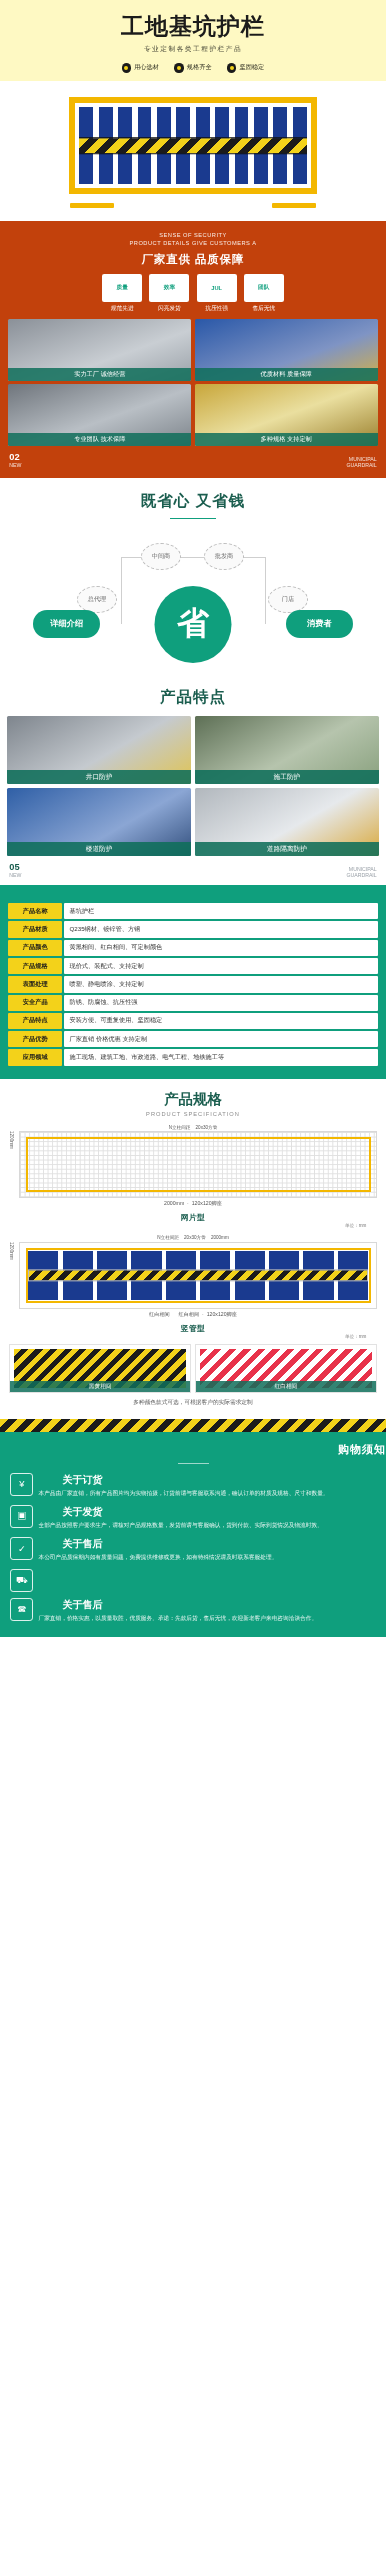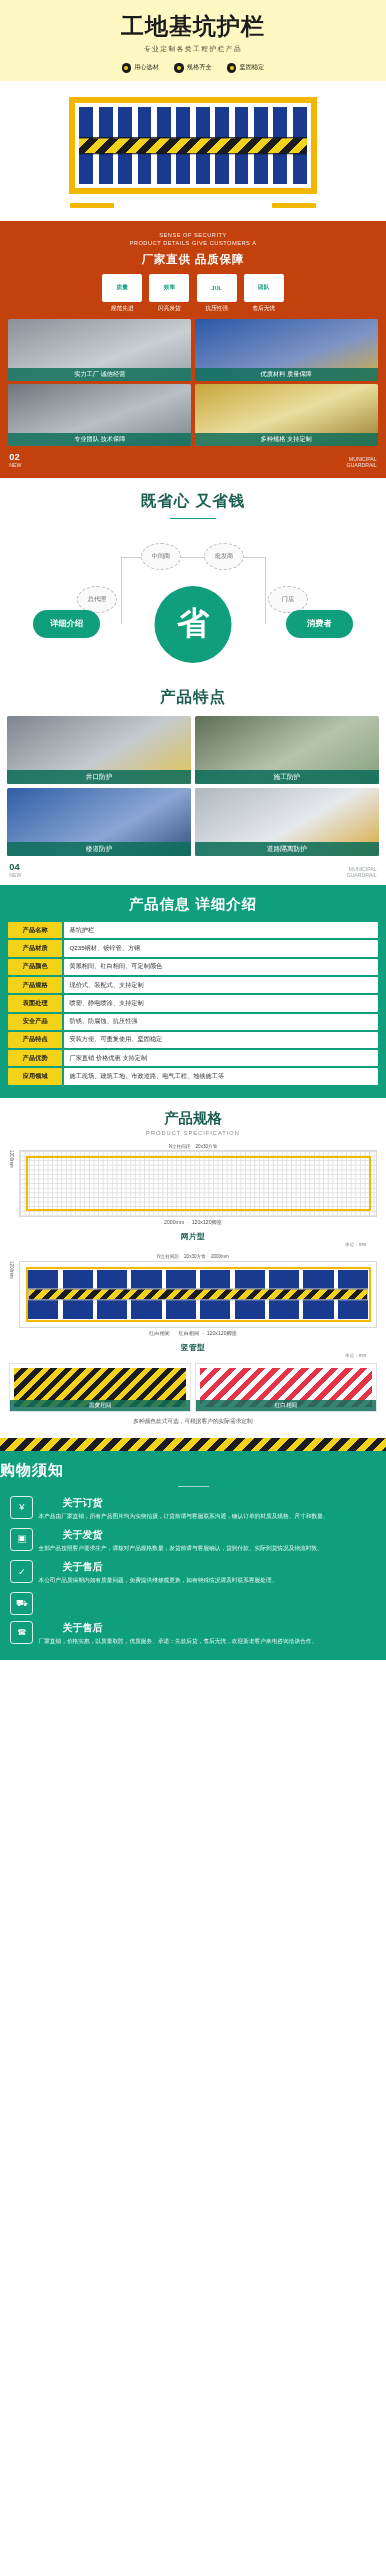--- a/index.html
+++ b/index.html
@@ -216,21 +216,21 @@
     margin-top: 6px; letter-spacing: 0.5px;
   }
   .spec-unit { text-align: right; font-size: 4.6px; color: #777; padding-right: 10.3px; }
   .minis { display: grid; grid-template-columns: 1fr 1fr; gap: 4.1px; padding: 5.2px 9.3px 0 9.3px; }
   .mini { height: 49px; border: 0.5px solid #e2e2e2; position: relative; }
   .mini .cap { position: absolute; left: 0; right: 0; bottom: 0; height: 11.3px; background: rgba(15,110,90,.85); color: #fff; font-size: 5.7px; display: flex; align-items: center; justify-content: center; }
   .s6 .tail { text-align: center; font-size: 5.7px; color: #555; padding: 6.2px 9.3px 8.2px; }
 
   
   .s7 { background: #0f9f7d; padding: 10.3px 0 13.4px 0; color: #fff; }
-  .s7 h2 { text-align: left; font-size: 15px; font-weight: bold; letter-spacing: 1px; }
+  .s7 h2 { text-align: right; font-size: 11px; font-weight: bold; letter-spacing: 1px; }
   .s7 .bar { width: 31px; height: 1px; background: rgba(255,255,255,.6); margin: 5.2px auto 3.1px; }
   .note { display: flex; gap: 5.2px; padding: 6.2px 10.3px 0 10.3px; }
   .note .ico {
     width: 23px; height: 23px; border: 1px solid rgba(255,255,255,.85); border-radius: 3.1px;
     flex: 0 0 23px; display: flex; align-items: center; justify-content: center; font-size: 9.3px;
   }
   .note .body { flex: 1; }
   .note .h { font-size: 10px; font-weight: bold; margin-bottom: 2.1px; margin-left: 24px; }
   .note .p { font-size: 5.7px; line-height: 1.7; color: rgba(255,255,255,.92); }
   .hazardstrip { height: 13.4px; background: repeating-linear-gradient(135deg,#f3d21a 0 6.2px,#1b1b1b 6.2px 12.4px); }
@@ -367,32 +367,31 @@
       </div>
       <div class="fcard bg-c">
         <div class="cap">楼道防护</div>
       </div>
       <div class="fcard bg-d">
         <div class="cap">道路隔离防护</div>
       </div>
     </div>
     <div class="footline">
       <div>
-        <div class="big">04</div>
+        <div class="big">05</div>
         <div>NEW</div>
       </div>
       <div style="text-align:right">
         <div>MUNICIPAL</div>
         <div>GUARDRAIL</div>
       </div>
     </div>
   </section>
 
   <section class="s5">
-    <h2>产品信息 详细介绍</h2>
     <div class="tbl">
       <div class="trow">
         <div class="k">产品名称</div>
         <div class="v">基坑护栏</div>
       </div>
       <div class="trow">
         <div class="k">产品材质</div>
         <div class="v">Q235钢材、镀锌管、方钢</div>
       </div>
       <div class="trow">

